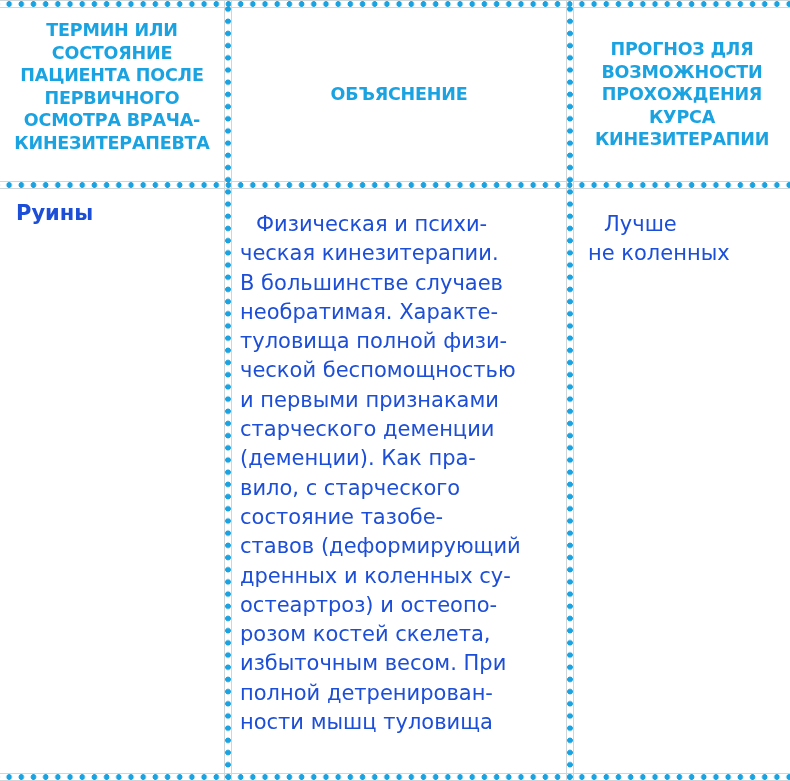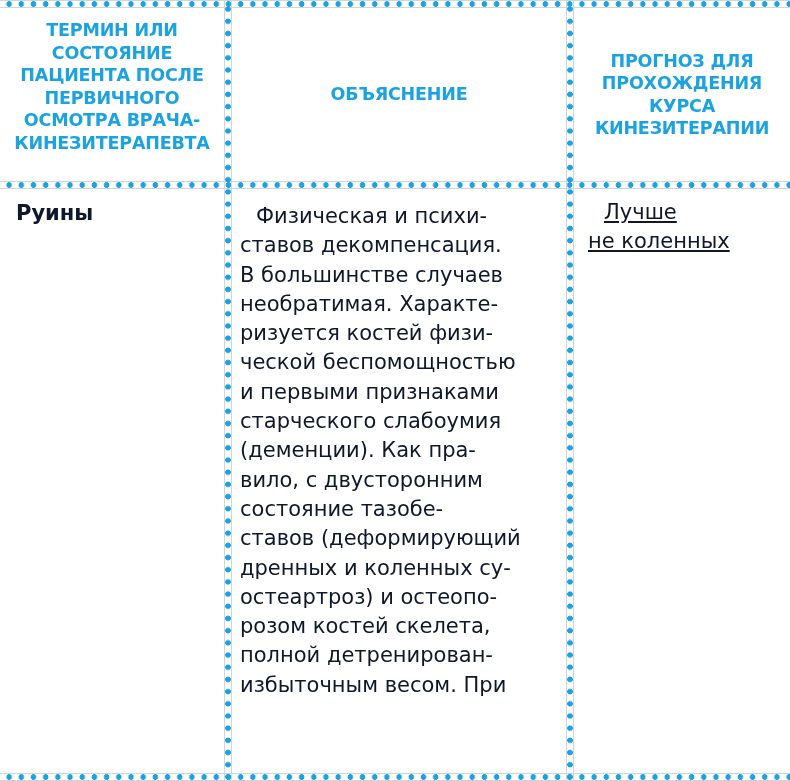--- a/index.html
+++ b/index.html
@@ -12,21 +12,21 @@
       background-size: 12.2px 6px; background-repeat: repeat-x; background-position: 3px 0; }
     .vline { position: absolute; top: 0; width: 8px; height: 781px; }
     .vline::before { content: ""; position: absolute; top: 0; bottom: 0; left: 0; width: 1px; background: #cfd6da; }
     .vline::after { content: ""; position: absolute; top: 0; bottom: 0; right: 0; width: 1px; background: #cfd6da; }
     .vline .dots { position: absolute; top: 0; bottom: 0; left: 1px; width: 6px;
       background-image: radial-gradient(circle, #1aa3e0 2.6px, transparent 3px);
       background-size: 6px 12.2px; background-repeat: repeat-y; background-position: 0 3px; }
     .hcell { position: absolute; display: flex; align-items: center; justify-content: center; text-align: center;
       color: #1aa3e0; font-weight: bold; font-size: 17.5px; line-height: 22.5px; text-transform: uppercase; letter-spacing: -0.2px; }
     .hcell span { display: block; }
-    .cell { position: absolute; color: #0f172a; font-size: 21px; line-height: 29.3px; }
+    .cell { position: absolute; color: #1d4ed8; font-size: 21px; line-height: 29.3px; }
     .term { font-weight: bold; font-size: 21px; }
     .line { display: block; white-space: nowrap; }
   </style>
 </head>
 <body>
 
 <div class="hline" style="top:0px;">
     <div class="dots"></div>
   </div>
 <div class="hline" style="top:181px;">
@@ -53,44 +53,46 @@
   </div>
 </div>
 
 <div class="hcell" style="left:232px; top:8px; width:334px; height:173px;">
   <span>Объяснение</span>
 </div>
 
 <div class="hcell" style="left:574px; top:8px; width:216px; height:173px;">
   <div>
     <span>Прогноз для</span>
+    <span>возможности</span>
     <span>прохождения</span>
     <span>курса</span>
     <span>кинезитерапии</span>
   </div>
 </div>
 
 <div class="cell term" style="left:16px; top:199px;">Руины</div>
 
 <div class="cell" style="left:240px; top:202px; width:326px;">
-  <span class="line" style="padding-left:16px;">Физическая и психи-</span>
-  <span class="line">ставов декомпенсация.</span>
+  <span class="line" style="padding-left:16px;margin-top:8px;">Физическая и психи-</span>
+  <span class="line">ческая кинезитерапии.</span>
   <span class="line">В большинстве случаев</span>
   <span class="line">необратимая. Характе-</span>
-  <span class="line">ризуется костей физи-</span>
+  <span class="line">туловища полной физи-</span>
   <span class="line">ческой беспомощностью</span>
   <span class="line">и первыми признаками</span>
-  <span class="line">старческого слабоумия</span>
+  <span class="line">старческого деменции</span>
   <span class="line">(деменции). Как пра-</span>
-  <span class="line">вило, с двусторонним</span>
+  <span class="line">вило, с старческого</span>
   <span class="line">состояние тазобе-</span>
   <span class="line">ставов (деформирующий</span>
   <span class="line">дренных и коленных су-</span>
   <span class="line">остеартроз) и остеопо-</span>
   <span class="line">розом костей скелета,</span>
+  <span class="line">избыточным весом. При</span>
   <span class="line">полной детренирован-</span>
-  <span class="line">избыточным весом. При</span>
+  <span class="line">ности мышц туловища</span>
 </div>
 
-<div class="cell" style="left:588px; top:198px; width:200px;text-decoration:underline;">
+<div class="cell" style="left:588px; top:210px; width:200px;">
   <span class="line" style="padding-left:16px;">Лучше</span>
   <span class="line">не коленных</span>
 </div>
 
 </body></html>

